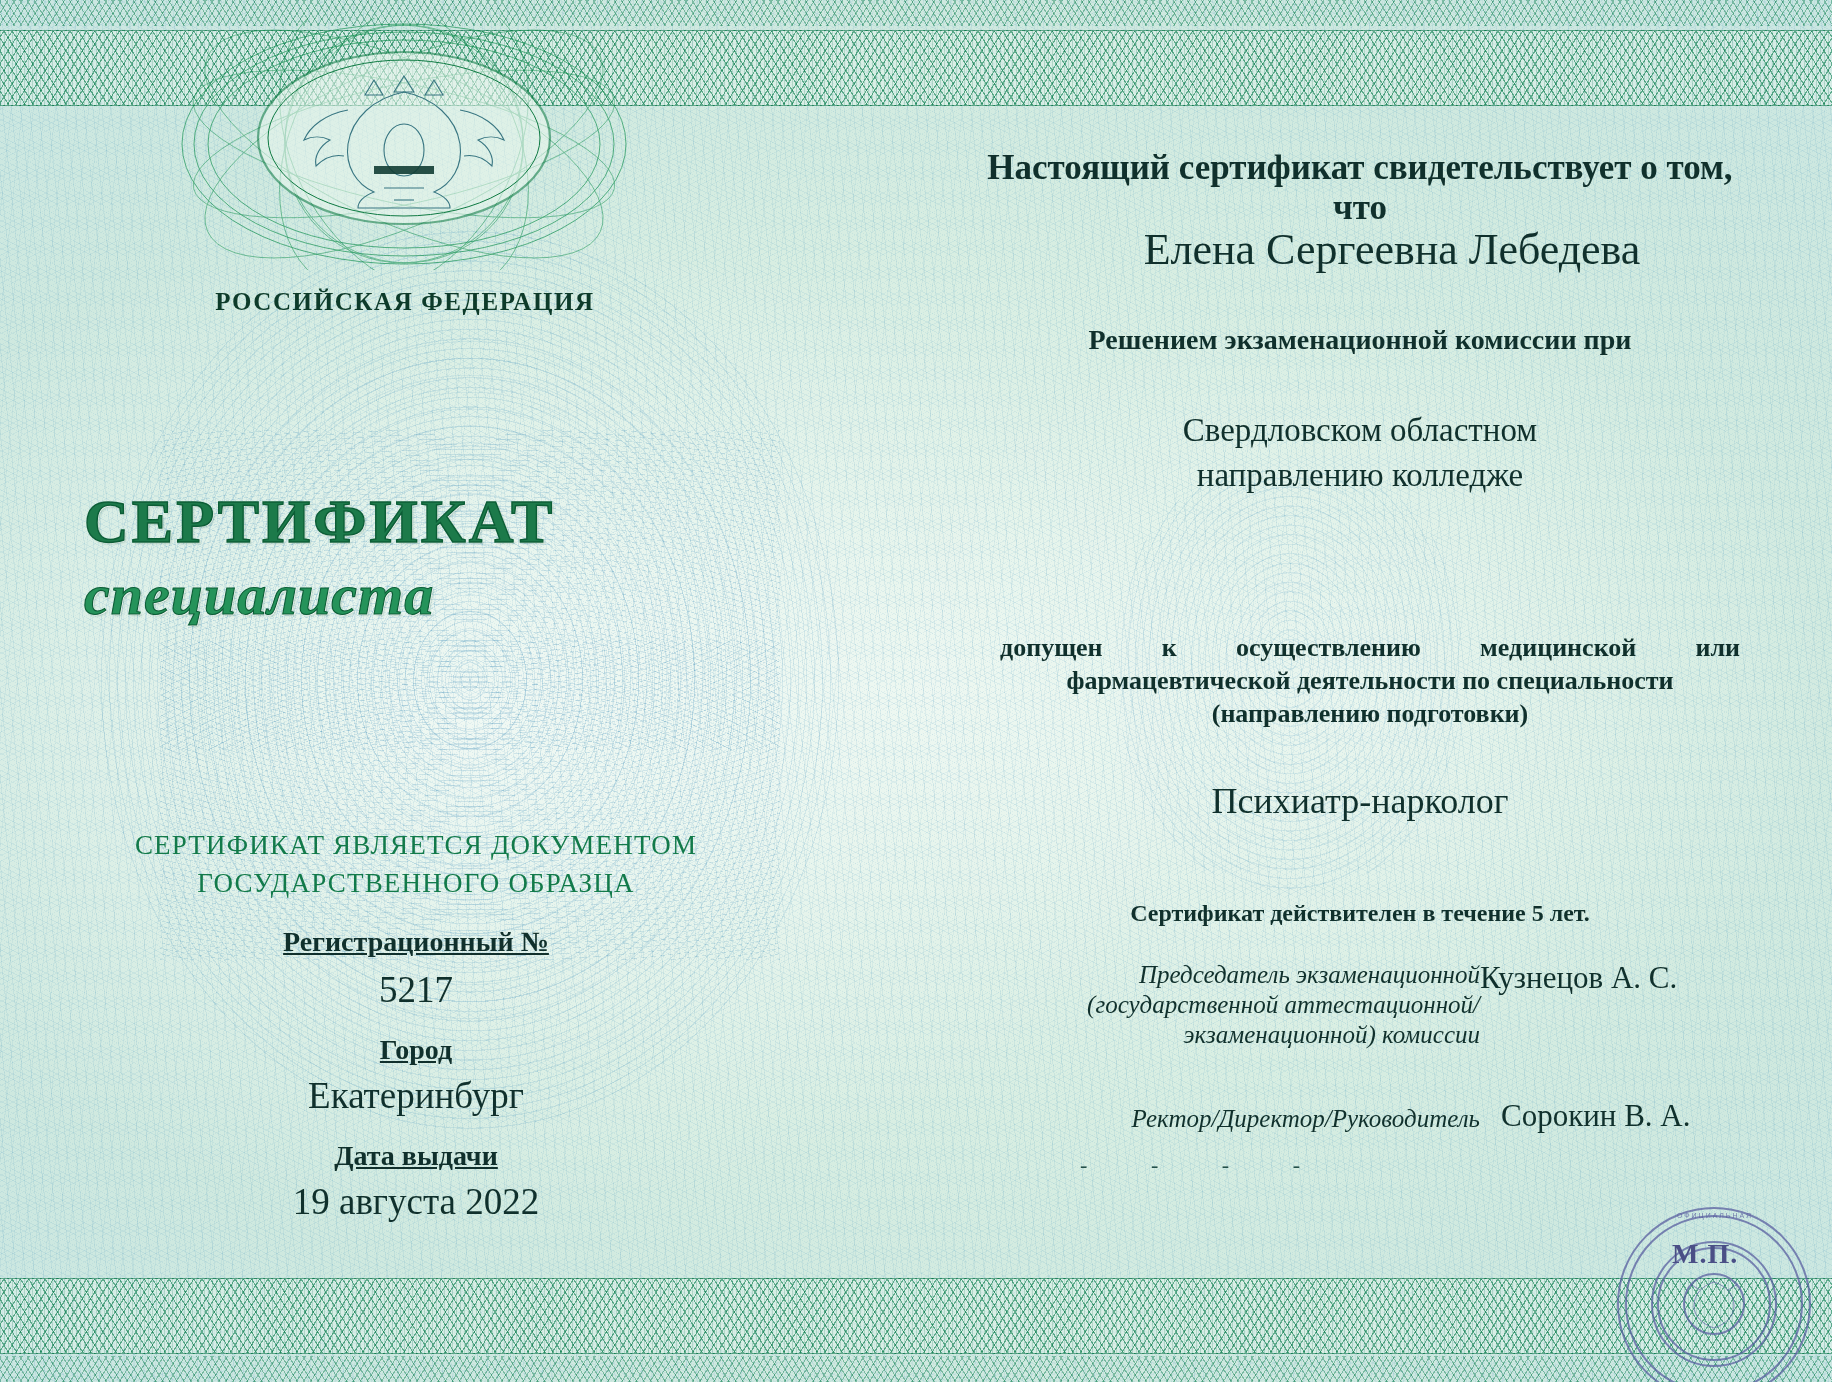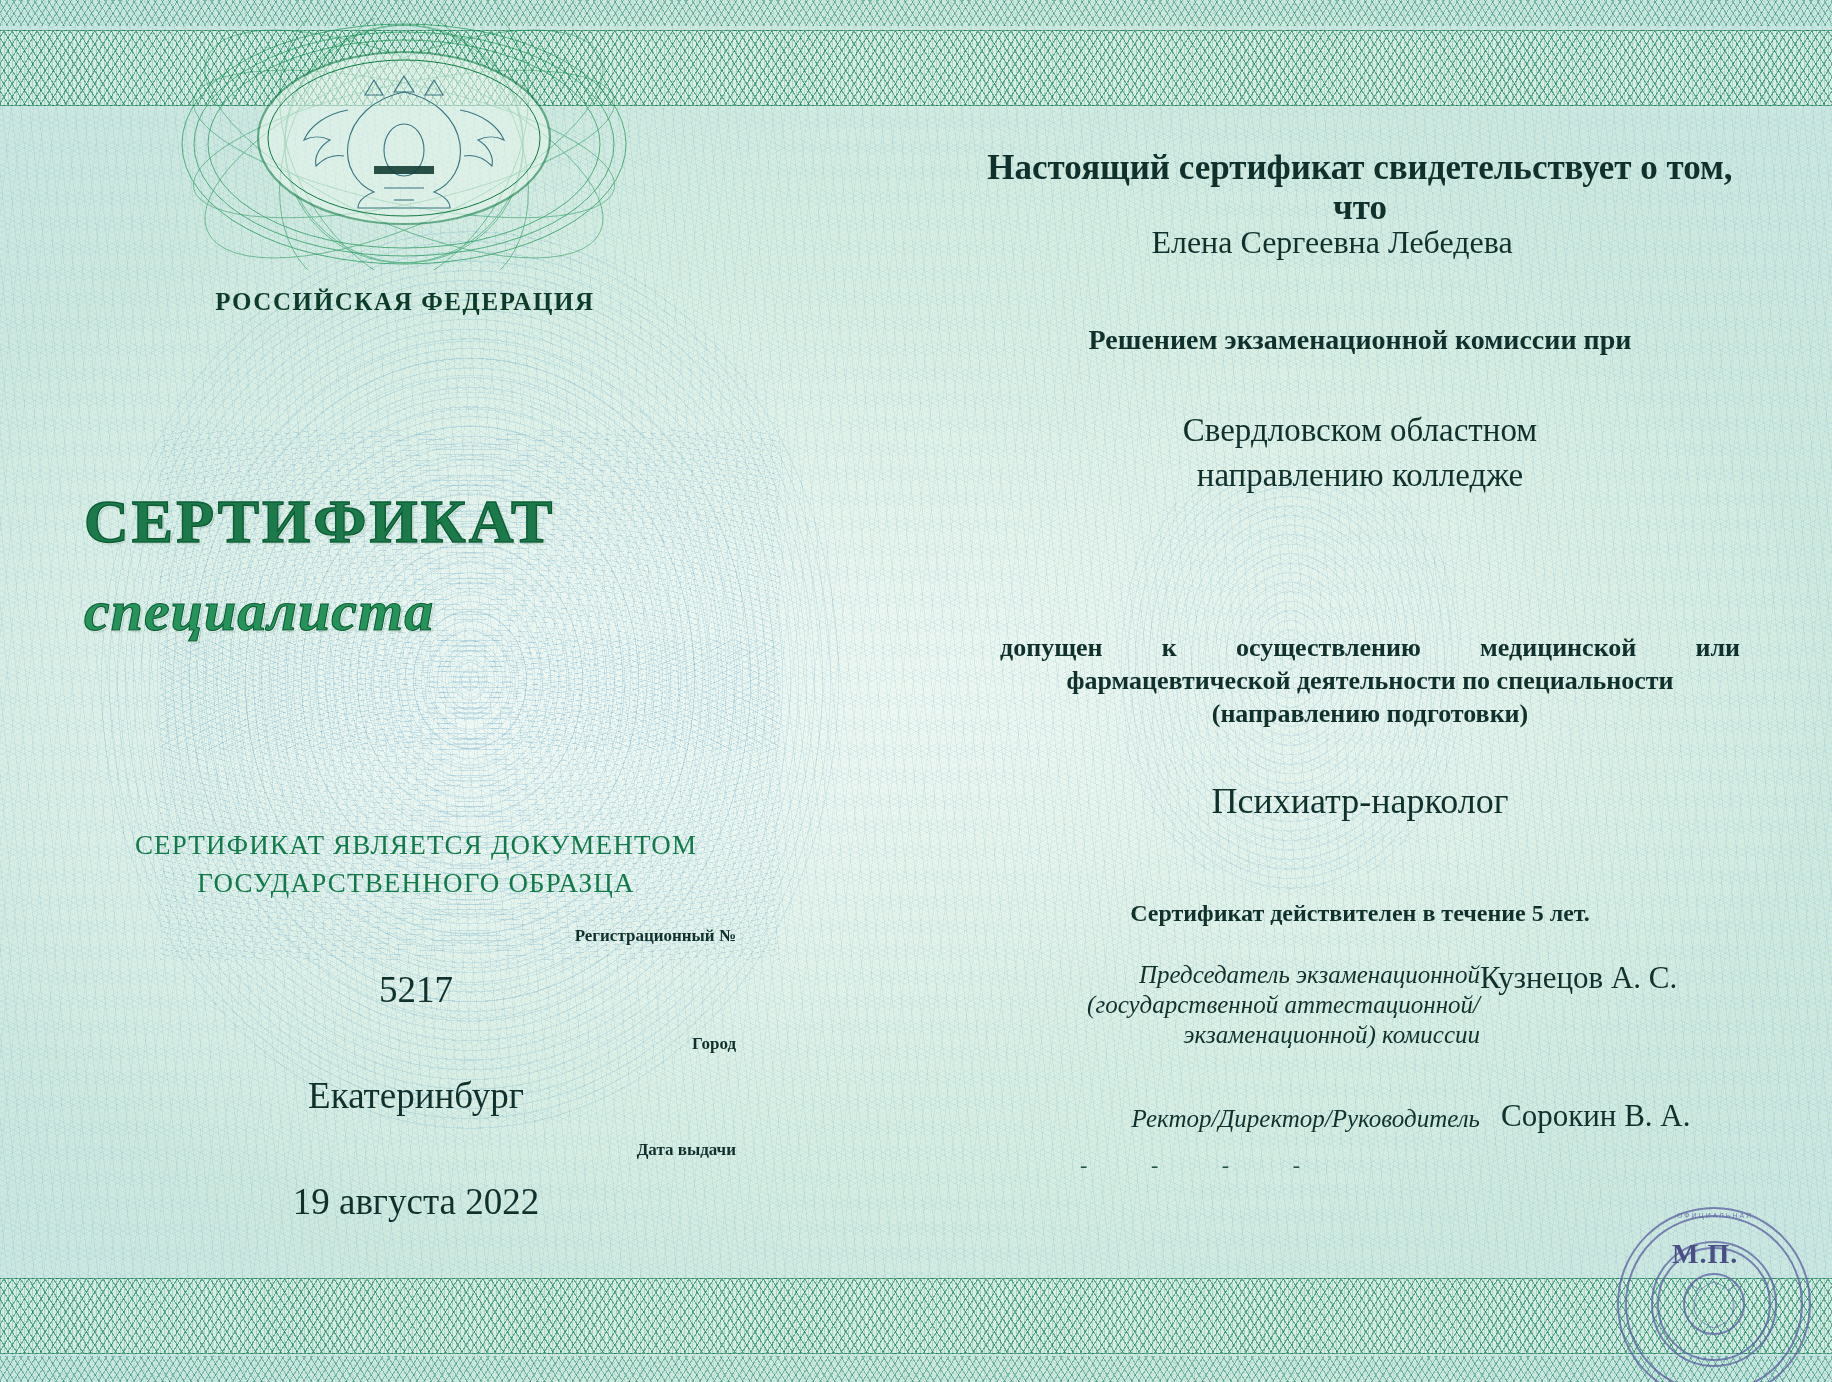--- a/index.html
+++ b/index.html
@@ -131,21 +131,21 @@
   .big-title .line1 {
     font-size: 62px;
     font-weight: bold;
     letter-spacing: 3px;
     color: #1c7a4a;
     -webkit-text-stroke: 1.4px #0c5d36;
     text-shadow: 1px 1px 0 rgba(255,255,255,0.85), 2px 2px 2px rgba(10,70,45,0.18);
     font-family: "Liberation Serif", serif;
   }
   .big-title .line2 {
-    margin-top: 20px;
+    margin-top: 4px;
     font-size: 58px;
     font-style: italic;
     font-weight: bold;
     letter-spacing: 1px;
     color: #25935a;
     -webkit-text-stroke: 1.1px #0c5d36;
     text-shadow: 1px 1px 0 rgba(255,255,255,0.85), 2px 2px 2px rgba(10,70,45,0.18);
     font-family: "Liberation Serif", serif;
   }
 
@@ -157,24 +157,25 @@
     color: #127a4a;
     font-size: 27px;
     letter-spacing: 1.2px;
     line-height: 1.42;
   }
 
   .field-label {
     position: absolute;
     width: 640px;
     left: 96px;
-    text-align: right;
-    font-size: 17px;
+    text-align: center;
+    font-size: 28px;
     font-weight: bold;
     color: #10302c;
+    text-decoration: underline;
   }
   .field-value {
     position: absolute;
     width: 640px;
     left: 96px;
     text-align: center;
     font-size: 37px;
     color: #10302c;
   }
   .lbl-reg { top: 926px; }
@@ -187,22 +188,22 @@
   
   .r-block {
     position: absolute;
     text-align: center;
   }
   .r-attests {
     left: 960px; top: 148px; width: 800px;
     font-size: 35px; font-weight: bold; color: #10302c;
   }
   .r-name {
-    left: 932px; top: 224px; width: 800px;
-    font-size: 32px; color: #10302c;
+    left: 992px; top: 224px; width: 800px;
+    font-size: 44px; color: #10302c;
   }
   .r-decision {
     left: 960px; top: 324px; width: 800px;
     font-size: 28px; font-weight: bold; color: #10302c;
   }
   .r-org {
     left: 960px; top: 408px; width: 800px;
     font-size: 33px; color: #10302c; line-height: 1.35;
   }
   .r-admitted {

